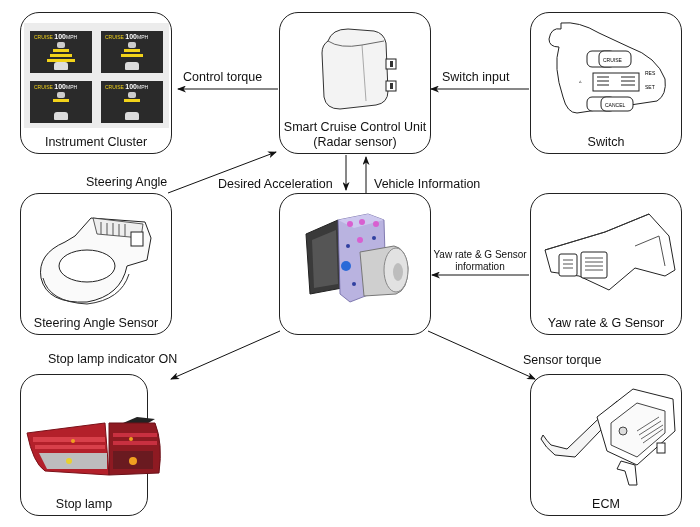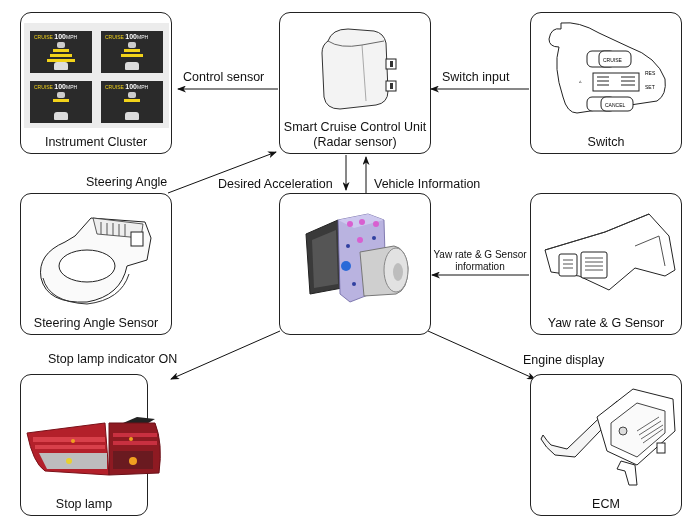--- a/index.html
+++ b/index.html
@@ -1,18 +1,18 @@
 <!DOCTYPE html>
 <html><head>
 <meta charset="utf-8">
 <style>
   html, body { margin: 0; padding: 0; background: #ffffff; }
   body { width: 700px; height: 527px; position: relative; overflow: hidden;
          font-family: "Liberation Sans", sans-serif; color: #111; }
-  .box { position: absolute; border: 1.3px solid #222; border-radius: 11px; background: #fff; box-sizing: border-box; }
+  .box { position: absolute; border: 1.3px solid #222; border-radius: 19px; background: #fff; box-sizing: border-box; }
   .box .cap { position: absolute; left: 0; right: 0; text-align: center; font-size: 12.5px; line-height: 15px; color: #111; }
   .lbl { position: absolute; font-size: 12.5px; color: #111; white-space: nowrap; }
   .lbl.small { font-size: 10px; text-align: center; line-height: 12px; }
   svg.wires { position: absolute; left: 0; top: 0; }
   .art { position: absolute; }
 </style>
 </head>
 <body>
 
 <svg class="wires" width="700" height="527">
@@ -24,31 +24,31 @@
   <line x1="278" y1="89" x2="178" y2="89" stroke="#111" stroke-width="1" marker-end="url(#ah)"></line>
   <line x1="529" y1="89" x2="431" y2="89" stroke="#111" stroke-width="1" marker-end="url(#ah)"></line>
   <line x1="168" y1="193" x2="276" y2="152" stroke="#111" stroke-width="1" marker-end="url(#ah)"></line>
   <line x1="346" y1="155" x2="346" y2="190" stroke="#111" stroke-width="1" marker-end="url(#ah)"></line>
   <line x1="366" y1="193" x2="366" y2="157" stroke="#111" stroke-width="1" marker-end="url(#ah)"></line>
   <line x1="529" y1="275" x2="432" y2="275" stroke="#111" stroke-width="1" marker-end="url(#ah)"></line>
   <line x1="280" y1="331" x2="171" y2="379" stroke="#111" stroke-width="1" marker-end="url(#ah)"></line>
   <line x1="428" y1="331" x2="535" y2="379" stroke="#111" stroke-width="1" marker-end="url(#ah)"></line>
 </svg>
 
-<div class="lbl" style="left:183px; top:70px;">Control sensor</div>
+<div class="lbl" style="left:183px; top:70px;">Control torque</div>
 <div class="lbl" style="left:442px; top:70px;">Switch input</div>
 <div class="lbl" style="left:86px; top:175px;">Steering Angle</div>
 <div class="lbl" style="left:218px; top:177px;">Desired Acceleration</div>
 <div class="lbl" style="left:374px; top:177px;">Vehicle Information</div>
 <div class="lbl small" style="left:432px; top:249px; width:96px;">
   <div>Yaw rate &amp; G Sensor</div>
   <div>information</div>
 </div>
 <div class="lbl" style="left:48px; top:352px;">Stop lamp indicator ON</div>
-<div class="lbl" style="left:523px; top:353px;">Engine display</div>
+<div class="lbl" style="left:523px; top:353px;">Sensor torque</div>
 
 <div class="box" style="left:20px; top:12px; width:152px; height:142px;">
   <div class="art" style="left:3px; top:10px; width:145px; height:105px; background:#ececec;">
     <div id="cluster-grid">
         <div style="position: absolute; left: 6px; top: 8px; width: 62px; height: 42px; background: rgb(42, 42, 42); overflow: hidden;">
           <div style="position: absolute; left: 4px; top: 2px; font-size: 5px; color: rgb(255, 255, 255); white-space: nowrap; font-family: &quot;Liberation Sans&quot;, sans-serif;"><span style="color:#f2d31a">CRUISE</span> <b style="font-size:7px">100</b>MPH</div>
           <div style="position: absolute; left: 23px; top: 18px; width: 16px; height: 3px; background: rgb(242, 211, 26);"></div>
           <div style="position: absolute; left: 20px; top: 23px; width: 22px; height: 3px; background: rgb(242, 211, 26);"></div>
           <div style="position: absolute; left: 17px; top: 28px; width: 28px; height: 3px; background: rgb(242, 211, 26);"></div>
           <div style="position: absolute; left: 24px; top: 31px; width: 14px; height: 8px; background: rgb(221, 221, 221); border-radius: 3px 3px 1px 1px;"></div>

